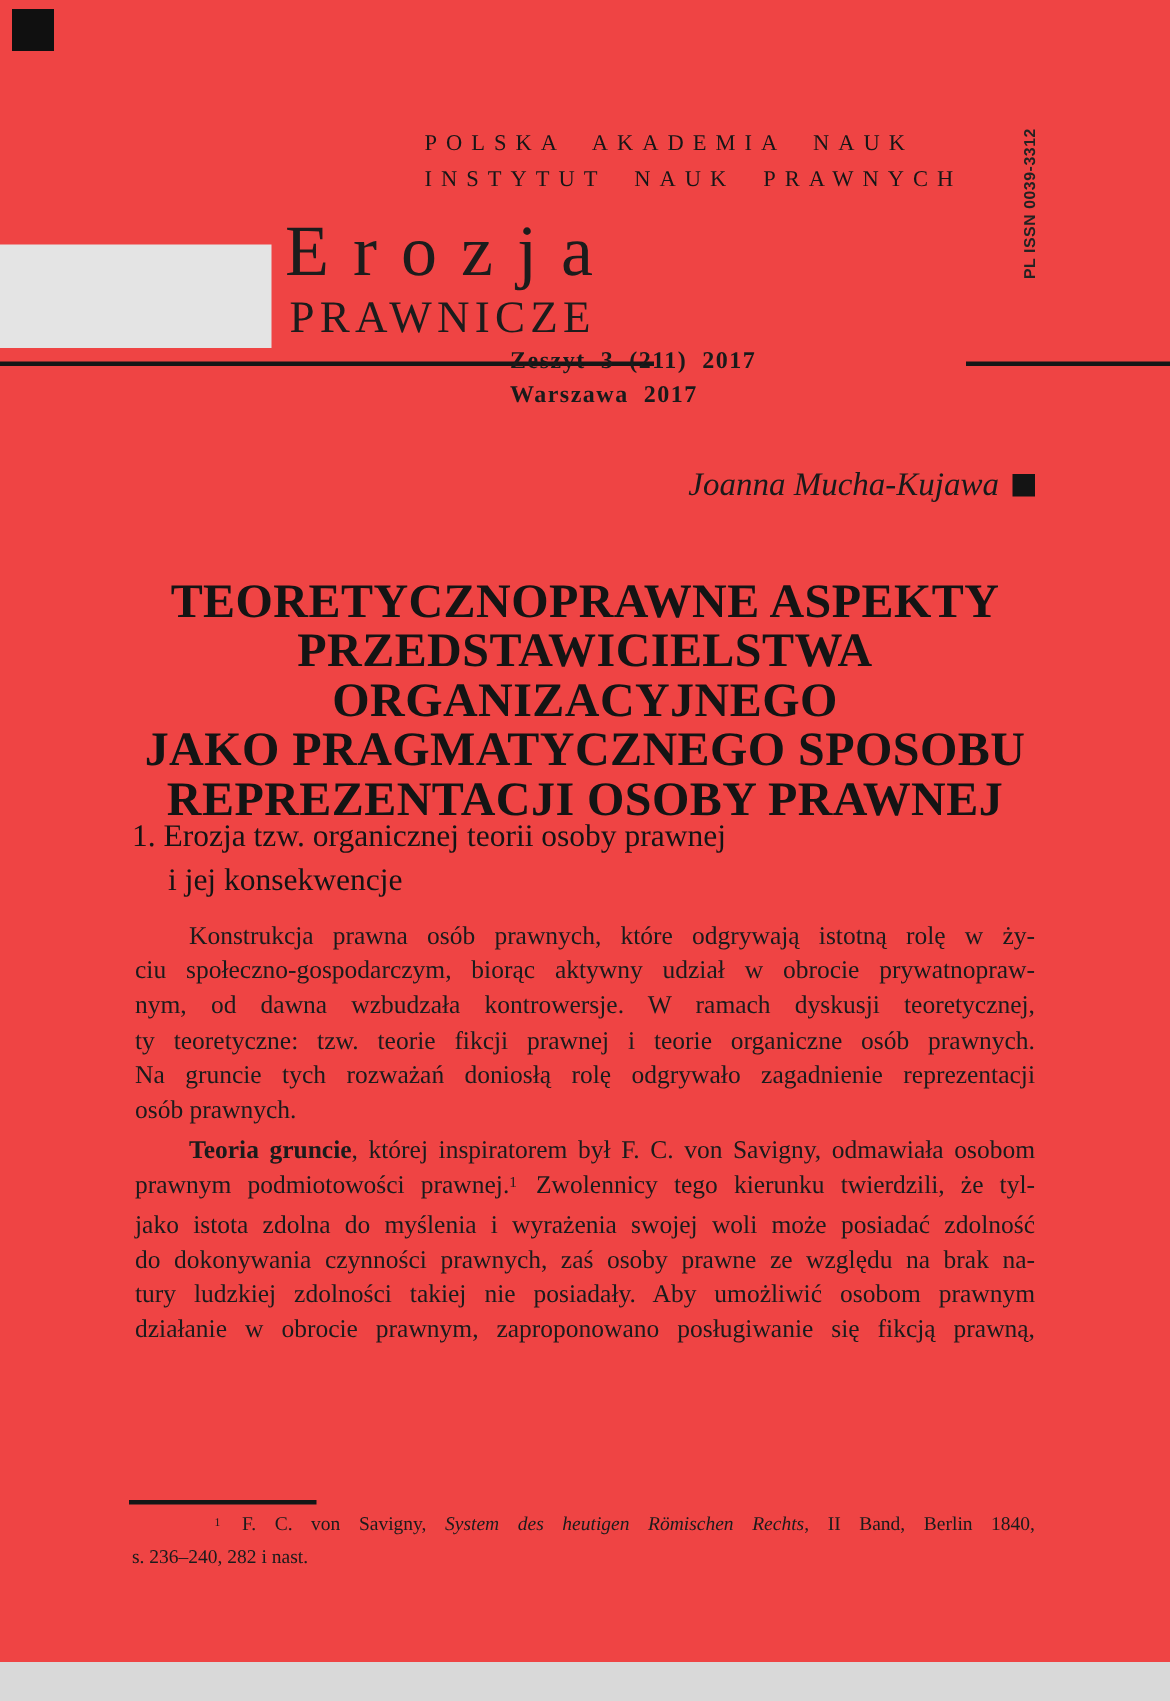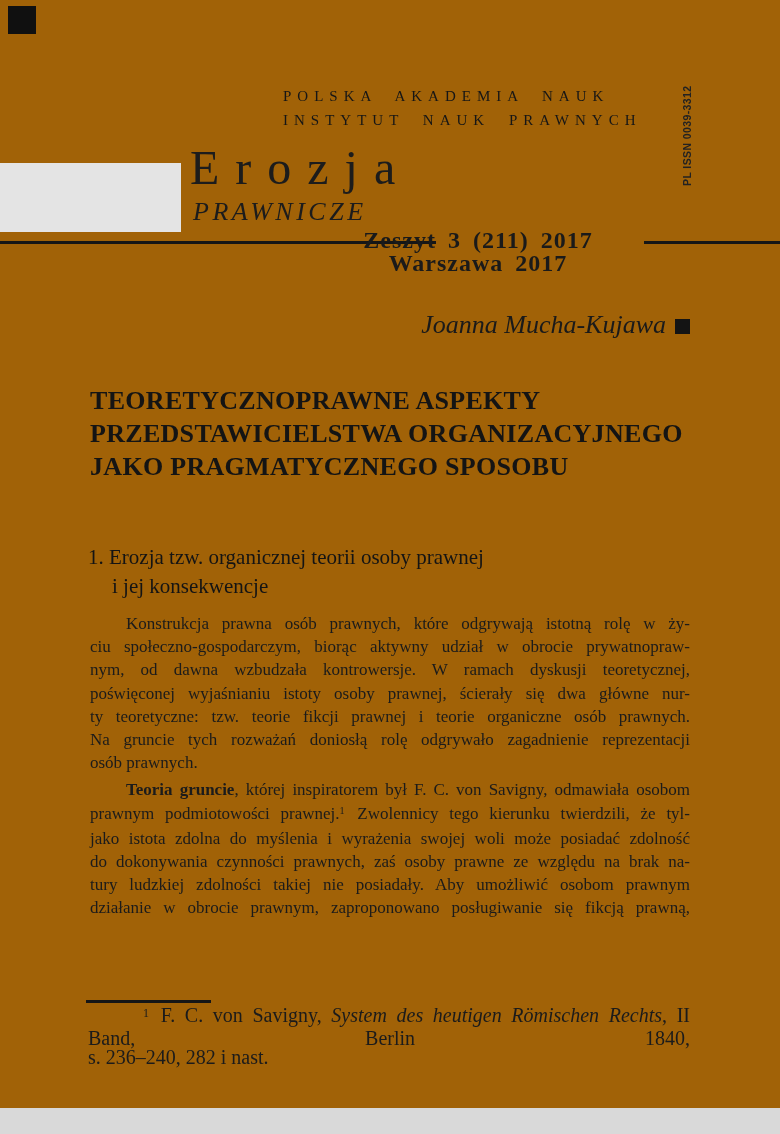--- a/index.html
+++ b/index.html
@@ -1,59 +1,59 @@
 <!DOCTYPE html>
 <html><head>
 <meta charset="utf-8">
 <style>
   html,body{margin:0;padding:0;background:#888;}
   .page{
-    position:relative;width:780px;height:1134px;background:#a16207;
+    position:relative;width:780px;height:1134px;background:#ef4444;
     font-family:"Liberation Serif","DejaVu Serif",serif;color:#1a1a1a;
     overflow:hidden;margin:0 auto;
   }
   .corner-mark{position:absolute;left:8px;top:6px;width:28px;height:28px;background:#101010;}
   .publisher{position:absolute;left:283px;top:84px;font-size:15px;line-height:24px;
     letter-spacing:6px;word-spacing:9px;color:#161616;white-space:nowrap;}
   .gray-box{position:absolute;left:0;top:163px;width:181px;height:69px;background:#e4e4e4;}
   .studia{position:absolute;left:190px;top:142px;font-size:48px;letter-spacing:16px;
     color:#1c1c1c;white-space:nowrap;line-height:52px;}
-  .prawnicze{position:absolute;left:193px;top:196px;font-size:26px;letter-spacing:3.5px;
-    color:#1c1c1c;white-space:nowrap;line-height:32px;font-style:italic;}
+  .prawnicze{position:absolute;left:193px;top:196px;font-size:30px;letter-spacing:3.5px;
+    color:#1c1c1c;white-space:nowrap;line-height:32px;}
   .issn{position:absolute;left:681px;top:186px;width:96px;height:13px;
     transform:rotate(-90deg);transform-origin:0 0;
     font-family:"Liberation Sans","DejaVu Sans",sans-serif;
     font-size:10.5px;font-weight:bold;letter-spacing:0.4px;color:#222;white-space:nowrap;}
   .rule{position:absolute;height:3px;background:#161616;}
   .rule-left{left:0;top:241px;width:436px;}
   .rule-right{left:644px;top:241px;width:136px;}
-  .issue{position:absolute;left:328px;top:229px;width:300px;text-align:center;
-    font-size:24px;font-weight:bold;line-height:23px;letter-spacing:1px;word-spacing:5px;}
+  .issue{position:absolute;left:340px;top:229px;width:300px;text-align:left;
+    font-size:16px;font-weight:bold;line-height:23px;letter-spacing:1px;word-spacing:5px;}
   .byline{position:absolute;left:290px;top:310px;width:400px;text-align:right;
-    font-style:italic;font-size:26px;white-space:nowrap;}
+    font-style:italic;font-size:22px;white-space:nowrap;}
   .byline-square{display:inline-block;width:15px;height:15px;background:#141414;
     margin-left:9px;transform:translateY(1px);}
-  .title{position:absolute;left:90px;top:384px;width:600px;
-    font-size:26px;font-weight:bold;line-height:33px;letter-spacing:0.3px;color:#141414;}
+  .title{position:absolute;left:90px;top:384px;width:600px;text-align:center;
+    font-size:32px;font-weight:bold;line-height:33px;letter-spacing:0.3px;color:#141414;}
   .heading{position:absolute;left:88px;top:543px;font-size:21px;font-weight:normal;
     line-height:28.5px;color:#141414;}
   .heading .h2line{padding-left:24px;}
   .body-text{position:absolute;left:90px;top:612px;width:600px;
     font-size:17px;line-height:23.2px;color:#1b1b1b;}
   .para2{margin-top:4px;}
   .bline{width:600px;}
   .jl{text-align:justify;text-align-last:justify;}
   .ll{text-align:left;text-align-last:left;}
   .ind{text-indent:36px;}
   .bold{font-weight:bold;}
   .ital{font-style:italic;}
   .sup{font-size:0.6em;vertical-align:baseline;position:relative;top:-0.45em;margin-right:2px;}
   .fn-rule{position:absolute;left:86px;top:1000px;width:125px;height:3px;background:#161616;}
   .footnote{position:absolute;left:88px;top:1006px;width:602px;
-    font-size:20px;line-height:19.5px;color:#1b1b1b;}
+    font-size:13px;line-height:19.5px;color:#1b1b1b;}
   .footnote .bline{width:602px;}
   .footnote .ind{text-indent:55px;}
   .bottom-bar{position:absolute;left:0;top:1108px;width:780px;height:26px;background:#d9d9d9;}
 </style>
 </head>
 <body>
 
 <div class="page">
 
   <div class="corner-mark"></div>
@@ -79,33 +79,33 @@
   </div>
 
   <div class="byline">
     <span>Joanna Mucha-Kujawa</span><span class="byline-square"></span>
   </div>
 
   <div class="title">
     <div>TEORETYCZNOPRAWNE ASPEKTY</div>
     <div>PRZEDSTAWICIELSTWA ORGANIZACYJNEGO</div>
     <div>JAKO PRAGMATYCZNEGO SPOSOBU</div>
+    <div>REPREZENTACJI OSOBY PRAWNEJ</div>
   </div>
 
   <div class="heading">
     <div>1. Erozja tzw. organicznej teorii osoby prawnej</div>
     <div class="h2line">i jej konsekwencje</div>
   </div>
 
   <div class="body-text" id="body-text">
       <div>
         <div class="bline jl ind"><span>Konstrukcja prawna osób prawnych, które odgrywają istotną rolę w ży-</span></div>
         <div class="bline jl"><span>ciu społeczno-gospodarczym, biorąc aktywny udział w obrocie prywatnopraw-</span></div>
         <div class="bline jl"><span>nym, od dawna wzbudzała kontrowersje. W ramach dyskusji teoretycznej,</span></div>
-        <div class="bline jl"><span>poświęconej wyjaśnianiu istoty osoby prawnej, ścierały się dwa główne nur-</span></div>
         <div class="bline jl"><span>ty teoretyczne: tzw. teorie fikcji prawnej i teorie organiczne osób prawnych.</span></div>
         <div class="bline jl"><span>Na gruncie tych rozważań doniosłą rolę odgrywało zagadnienie reprezentacji</span></div>
         <div class="bline ll"><span>osób prawnych.</span></div>
       </div>
       <div class="para2">
         <div class="bline jl ind"><span class="bold">Teoria gruncie</span><span>, której inspiratorem był F. C. von Savigny, odmawiała osobom</span></div>
         <div class="bline jl"><span>prawnym podmiotowości prawnej.</span><span class="sup">1</span><span> Zwolennicy tego kierunku twierdzili, że tyl-</span></div>
         <div class="bline jl"><span>jako istota zdolna do myślenia i wyrażenia swojej woli może posiadać zdolność</span></div>
         <div class="bline jl"><span>do dokonywania czynności prawnych, zaś osoby prawne ze względu na brak na-</span></div>
         <div class="bline jl"><span>tury ludzkiej zdolności takiej nie posiadały. Aby umożliwić osobom prawnym</span></div>

